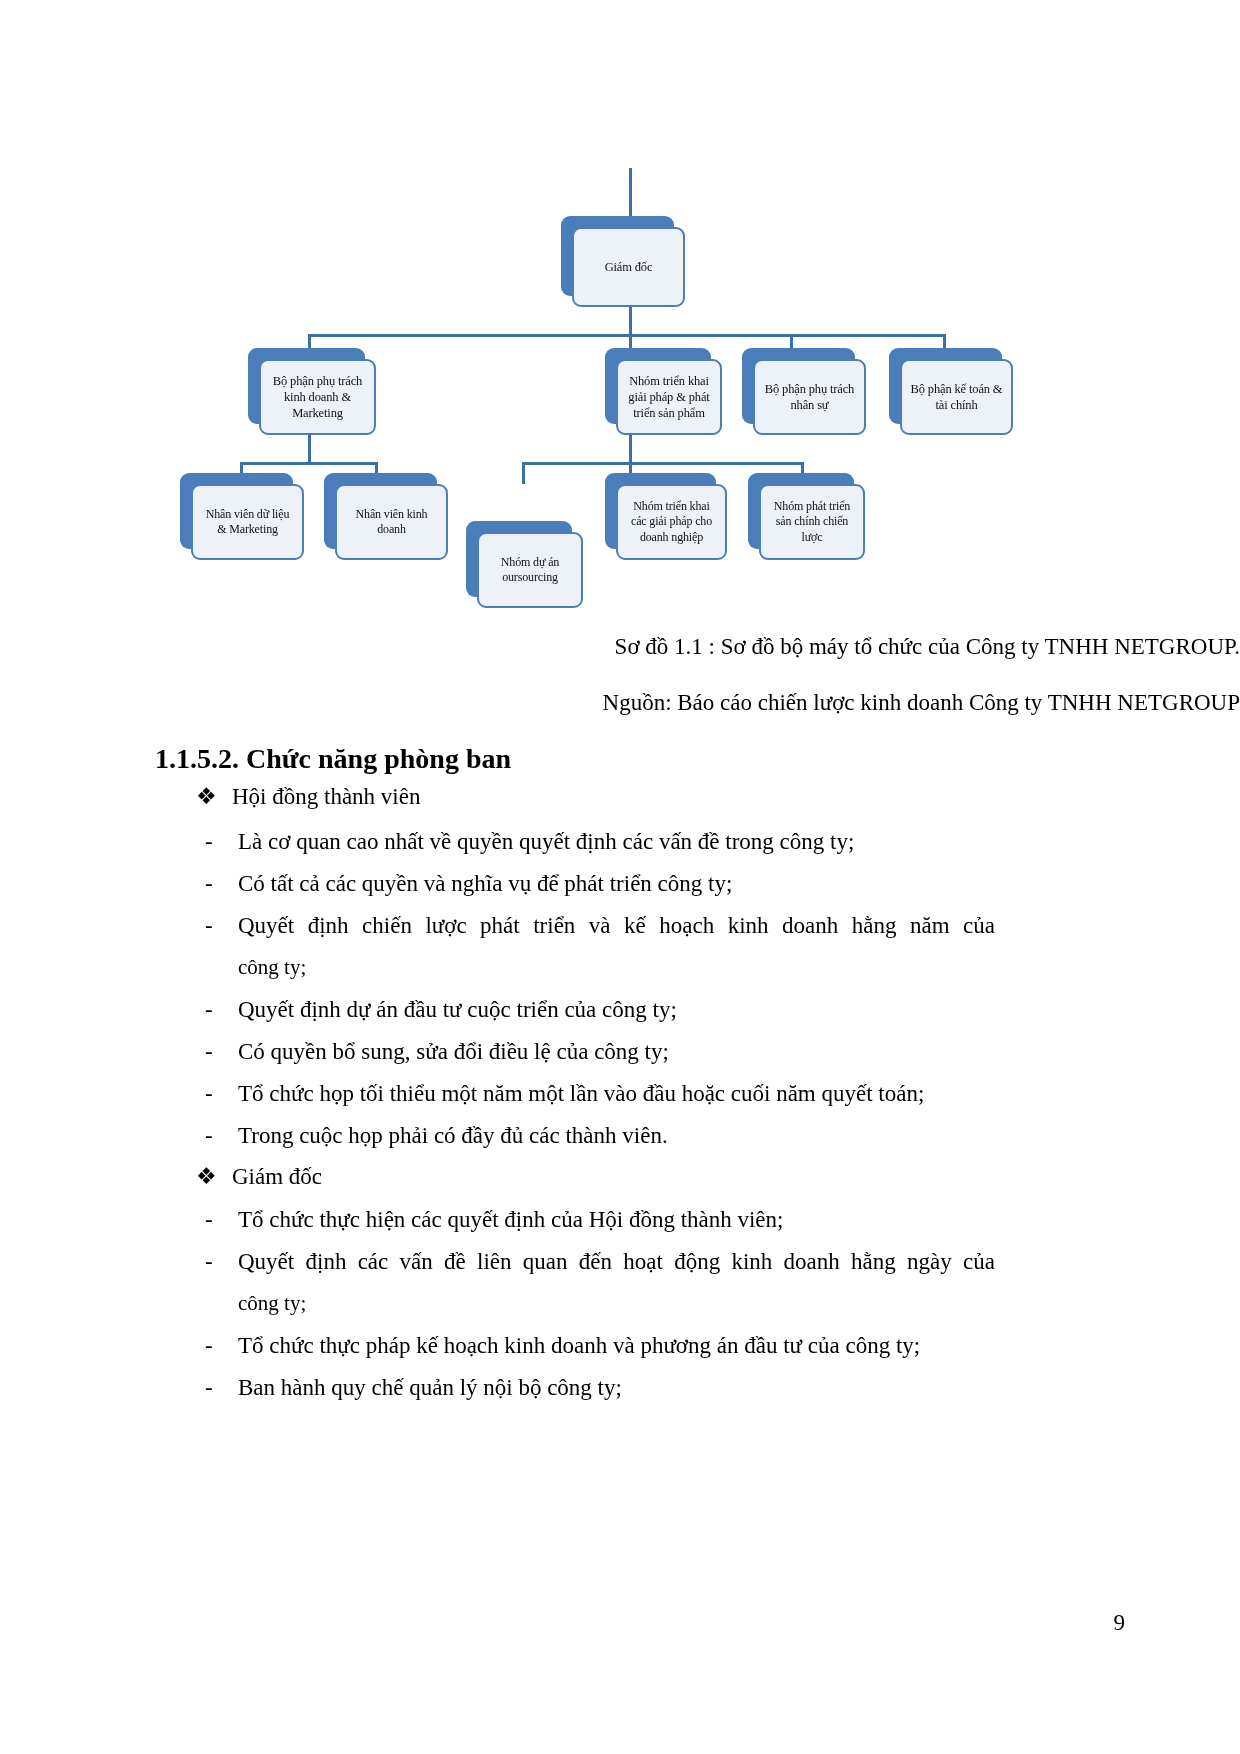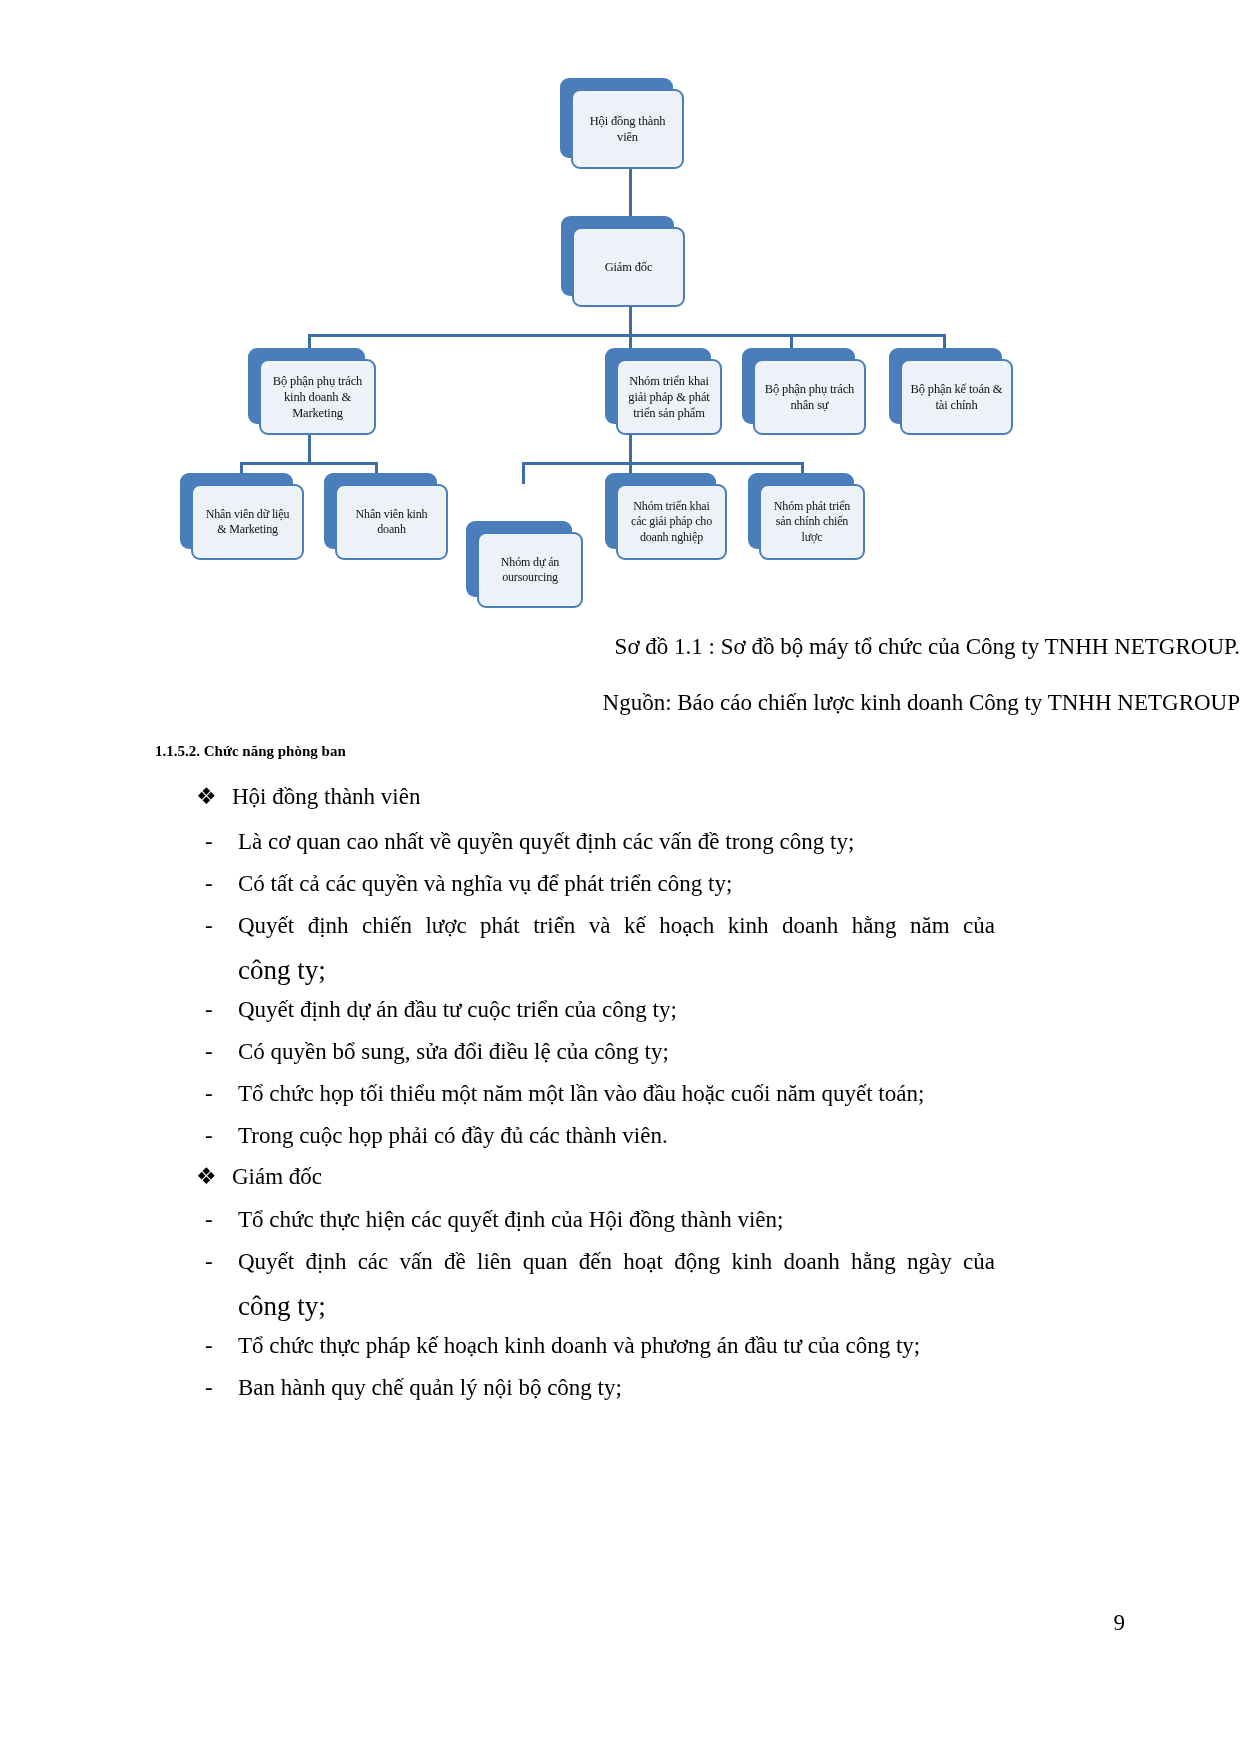--- a/index.html
+++ b/index.html
@@ -76,21 +76,21 @@
   .caption {
     position: absolute;
     width: 1240px;
     text-align: right;
     font-size: 23px;
     line-height: 1.2;
   }
   .heading {
     position: absolute;
     left: 155px;
-    font-size: 15px;
+    font-size: 28px;
     font-weight: bold;
   }
   .bullet-row {
     position: absolute;
     display: flex;
     align-items: baseline;
     font-size: 23px;
   }
   .bullet-row .marker {
     flex: 0 0 auto;
@@ -103,21 +103,21 @@
   .lvl1 .marker { width: 36px; }
   .lvl2 { left: 205px; width: 790px; }
   .lvl2 .marker { width: 33px; }
   .justified .text {
     text-align: justify;
     text-align-last: justify;
   }
   .cont {
     position: absolute;
     left: 238px;
-    font-size: 27px;
+    font-size: 21px;
   }
   .page-number {
     position: absolute;
     right: 115px;
     bottom: 118px;
     font-size: 23px;
   }
 </style>
 </head>
 <body>
@@ -137,27 +137,20 @@
   <div class="conn h" style="left:240px; top:462px; width:137px;"></div>
   <div class="conn v" style="left:240px; top:462px; height:22px;"></div>
   <div class="conn v" style="left:375px; top:462px; height:22px;"></div>
 
   <div class="conn v" style="left:629px; top:434px; height:30px;"></div>
   <div class="conn h" style="left:522px; top:462px; width:281px;"></div>
   <div class="conn v" style="left:522px; top:462px; height:22px;"></div>
   <div class="conn v" style="left:629px; top:462px; height:22px;"></div>
   <div class="conn v" style="left:801px; top:462px; height:22px;"></div>
 
-  <div class="node" style="left:560px; top:78px; width:113px; height:80px;">
-    <div class="plate"></div>
-    <div class="face">
-      <span class="label">Hội đồng thành
-viên</span>
-    </div>
-  </div>
 
   <div class="node" style="left:561px; top:216px; width:113px; height:80px;">
     <div class="plate"></div>
     <div class="face">
       <span class="label">Giám đốc</span>
     </div>
   </div>
 
   <div class="node" style="left:248px; top:348px; width:117px; height:76px;">
     <div class="plate"></div>

